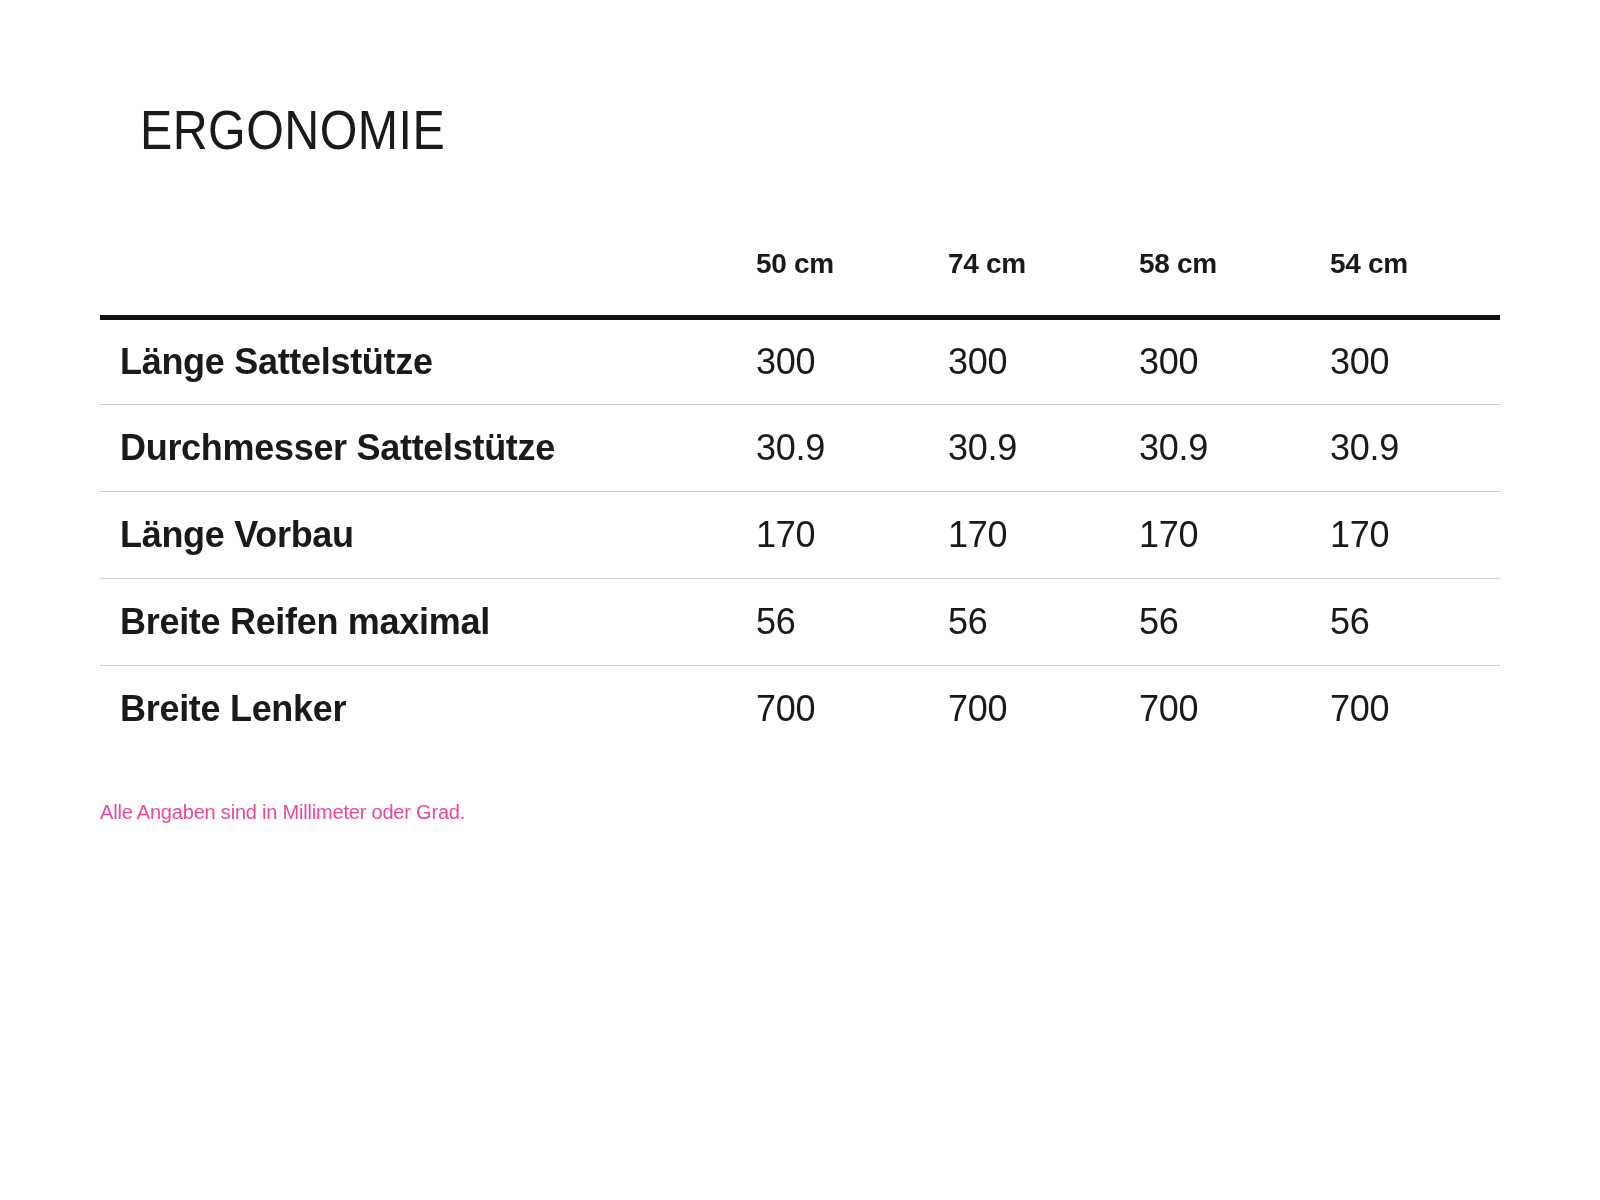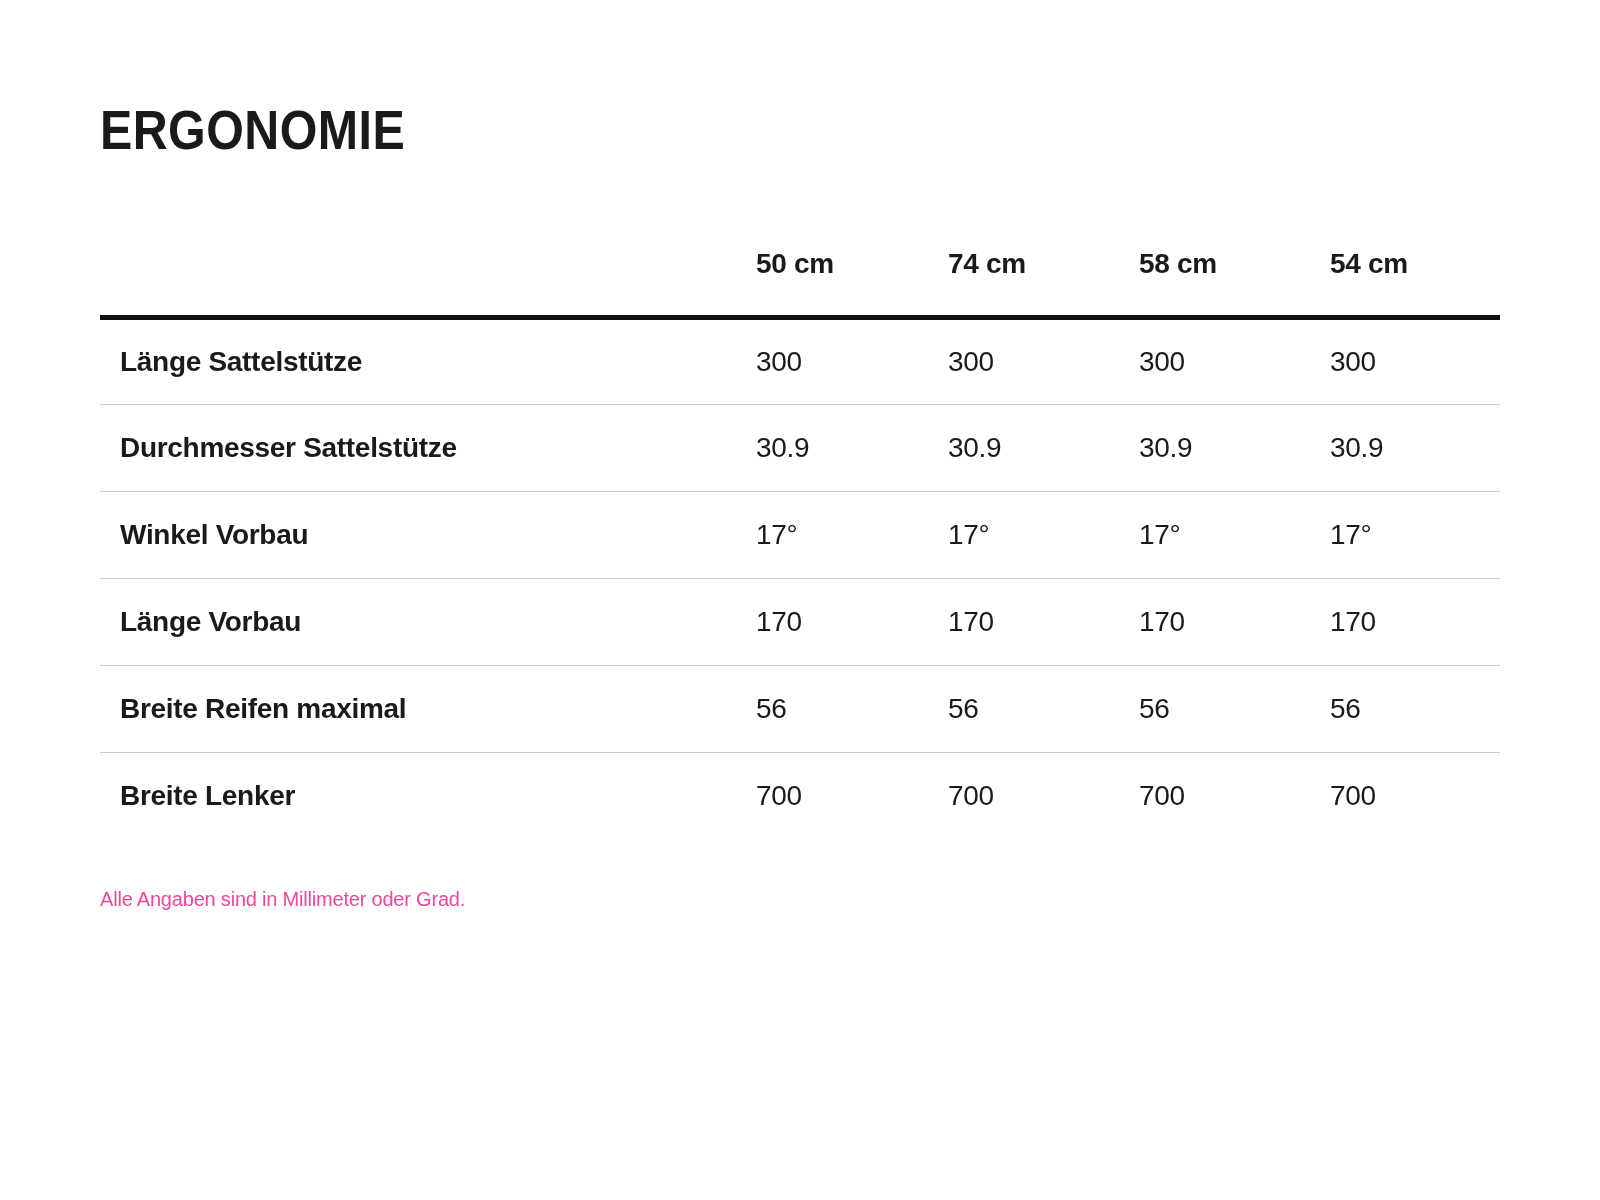--- a/index.html
+++ b/index.html
@@ -11,23 +11,24 @@
     color: #1a1a1a;
     -webkit-font-smoothing: antialiased;
   }
   .page {
     padding: 0 100px;
   }
   .page-title {
     margin-top: 103px;
     font-size: 55px;
     line-height: 1.0;
-    font-weight: 700;
+    font-weight: 400;
     letter-spacing: 0.5px;
     white-space: nowrap;
+    margin-left: 40px;
   }
   .page-title .condense {
     display: inline-block;
     transform: scaleX(0.88);
     transform-origin: left center;
   }
   table.spec-table {
     margin-top: 92px;
     width: 1400px;
     border-collapse: collapse;
@@ -47,21 +48,21 @@
   }
   .spec-table tbody tr {
     border-bottom: 1px solid #cccccc;
   }
   .spec-table tbody tr:last-child {
     border-bottom: none;
   }
   .spec-table tbody th,
   .spec-table tbody td {
     height: 87px;
-    font-size: 28px;
+    font-size: 36px;
     vertical-align: middle;
     text-align: left;
     letter-spacing: -0.3px;
   }
   .spec-table tbody th.row-label {
     font-weight: 700;
     padding-left: 20px;
   }
   .spec-table tbody td {
     font-weight: 400;
@@ -108,27 +109,20 @@
           <td>300</td>
         </tr>
         <tr>
           <th class="row-label">Durchmesser Sattelstütze</th>
           <td>30.9</td>
           <td>30.9</td>
           <td>30.9</td>
           <td>30.9</td>
         </tr>
         <tr>
-          <th class="row-label">Winkel Vorbau</th>
-          <td>17°</td>
-          <td>17°</td>
-          <td>17°</td>
-          <td>17°</td>
-        </tr>
-        <tr>
           <th class="row-label">Länge Vorbau</th>
           <td>170</td>
           <td>170</td>
           <td>170</td>
           <td>170</td>
         </tr>
         <tr>
           <th class="row-label">Breite Reifen maximal</th>
           <td>56</td>
           <td>56</td>

